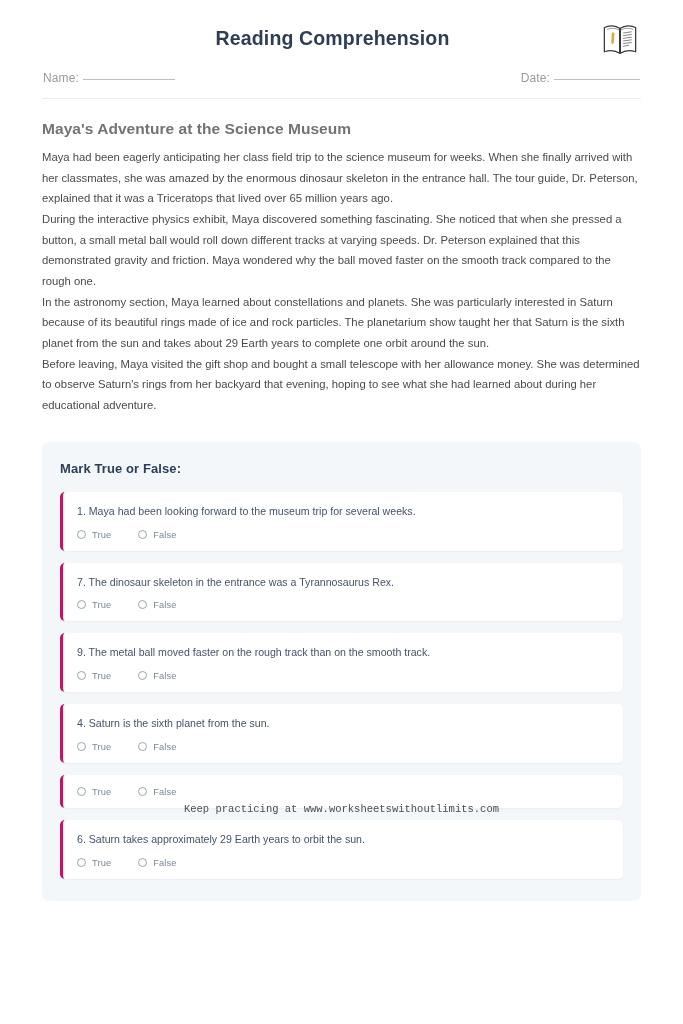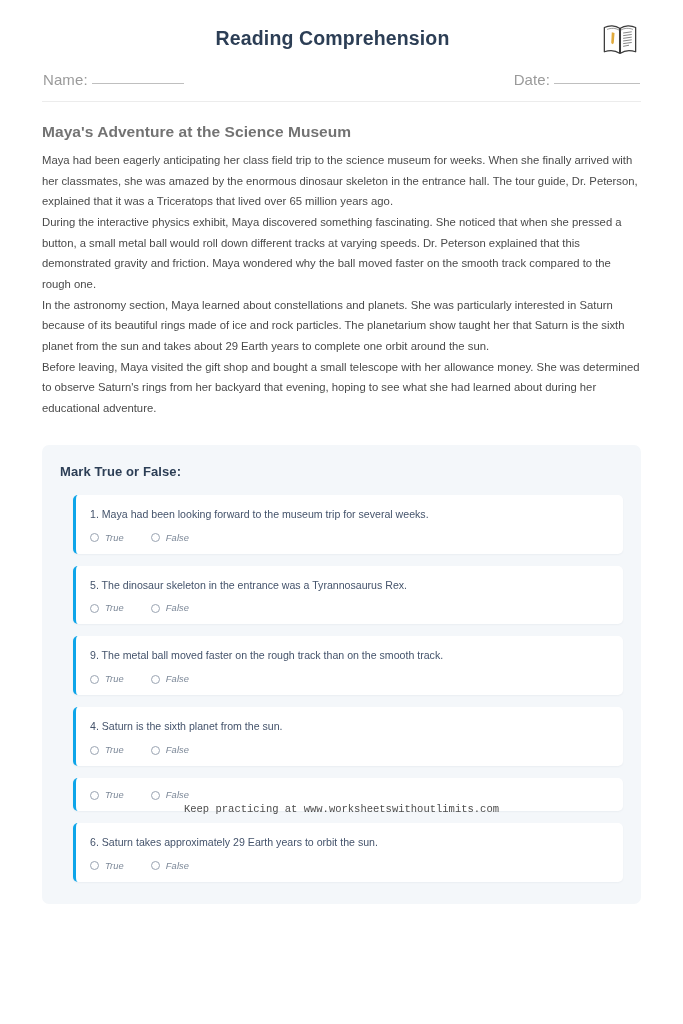--- a/index.html
+++ b/index.html
@@ -48,22 +48,22 @@
 
   .name-date-row {
     display: flex;
     justify-content: space-between;
     align-items: baseline;
     margin-top: 21px;
     padding: 0 1px;
   }
   .field {
     display: flex;
-    align-items: center;
-    font-size: 15px;
+    align-items: flex-start;
+    font-size: 12px;
     color: #9a9a9a;
   }
   .field-label {
     white-space: nowrap;
     letter-spacing: 0.1px;
   }
   .field-blank {
     display: inline-block;
     width: 92px;
     border-bottom: 1px solid #bfbfbf;
@@ -108,45 +108,42 @@
   }
   .questions-heading {
     margin: 0 0 16px 0;
     font-size: 13px;
     font-weight: bold;
     color: #2c3e55;
     letter-spacing: 0.1px;
   }
   .question-card {
     background: #ffffff;
-    border-left: 3px solid #0ea5e9;
+    border-left: 3px solid #be185d;
     border-radius: 5px;
     padding: 12px 14px 11px 14px;
     margin-bottom: 12px;
     box-shadow: 0 1px 2px rgba(30, 50, 80, 0.045);
-    margin-left: 13px;
   }
   .question-card:last-child {
     margin-bottom: 0;
   }
   .question-text {
     font-size: 10.6px;
     color: #44536b;
     line-height: 1.4;
     margin: 0 0 11px 0;
   }
   .options {
     display: flex;
     align-items: center;
   }
   .option {
     display: flex;
-    align-items: center;
     margin-right: 27px;
-    font-style: italic;
   }
   .radio {
     width: 9px;
     height: 9px;
     border: 1px solid #9aa4b2;
     border-radius: 50%;
     background: #ffffff;
     box-sizing: border-box;
     flex: 0 0 auto;
   }
@@ -234,21 +231,21 @@
           <span class="option-label">True</span>
         </div>
         <div class="option">
           <span class="radio"></span>
           <span class="option-label">False</span>
         </div>
       </div>
     </div>
 
     <div class="question-card">
-      <div class="question-text">5. The dinosaur skeleton in the entrance was a Tyrannosaurus Rex.</div>
+      <div class="question-text">7. The dinosaur skeleton in the entrance was a Tyrannosaurus Rex.</div>
       <div class="options">
         <div class="option">
           <span class="radio"></span>
           <span class="option-label">True</span>
         </div>
         <div class="option">
           <span class="radio"></span>
           <span class="option-label">False</span>
         </div>
       </div>

